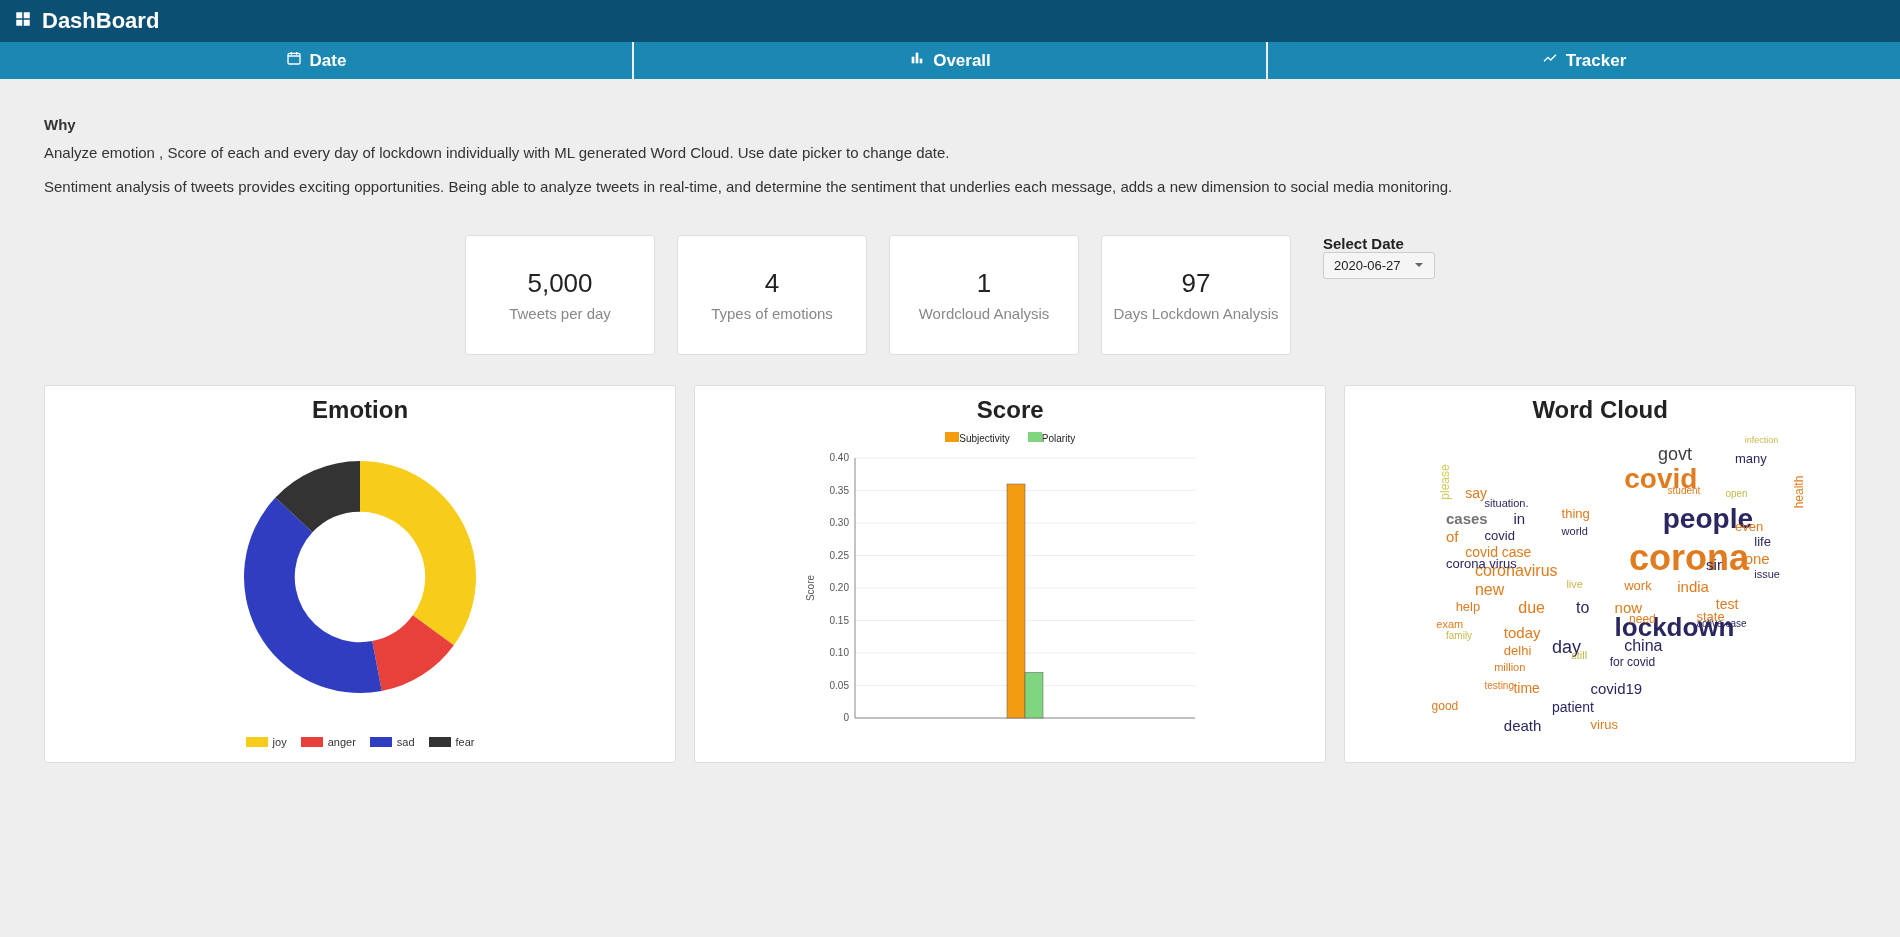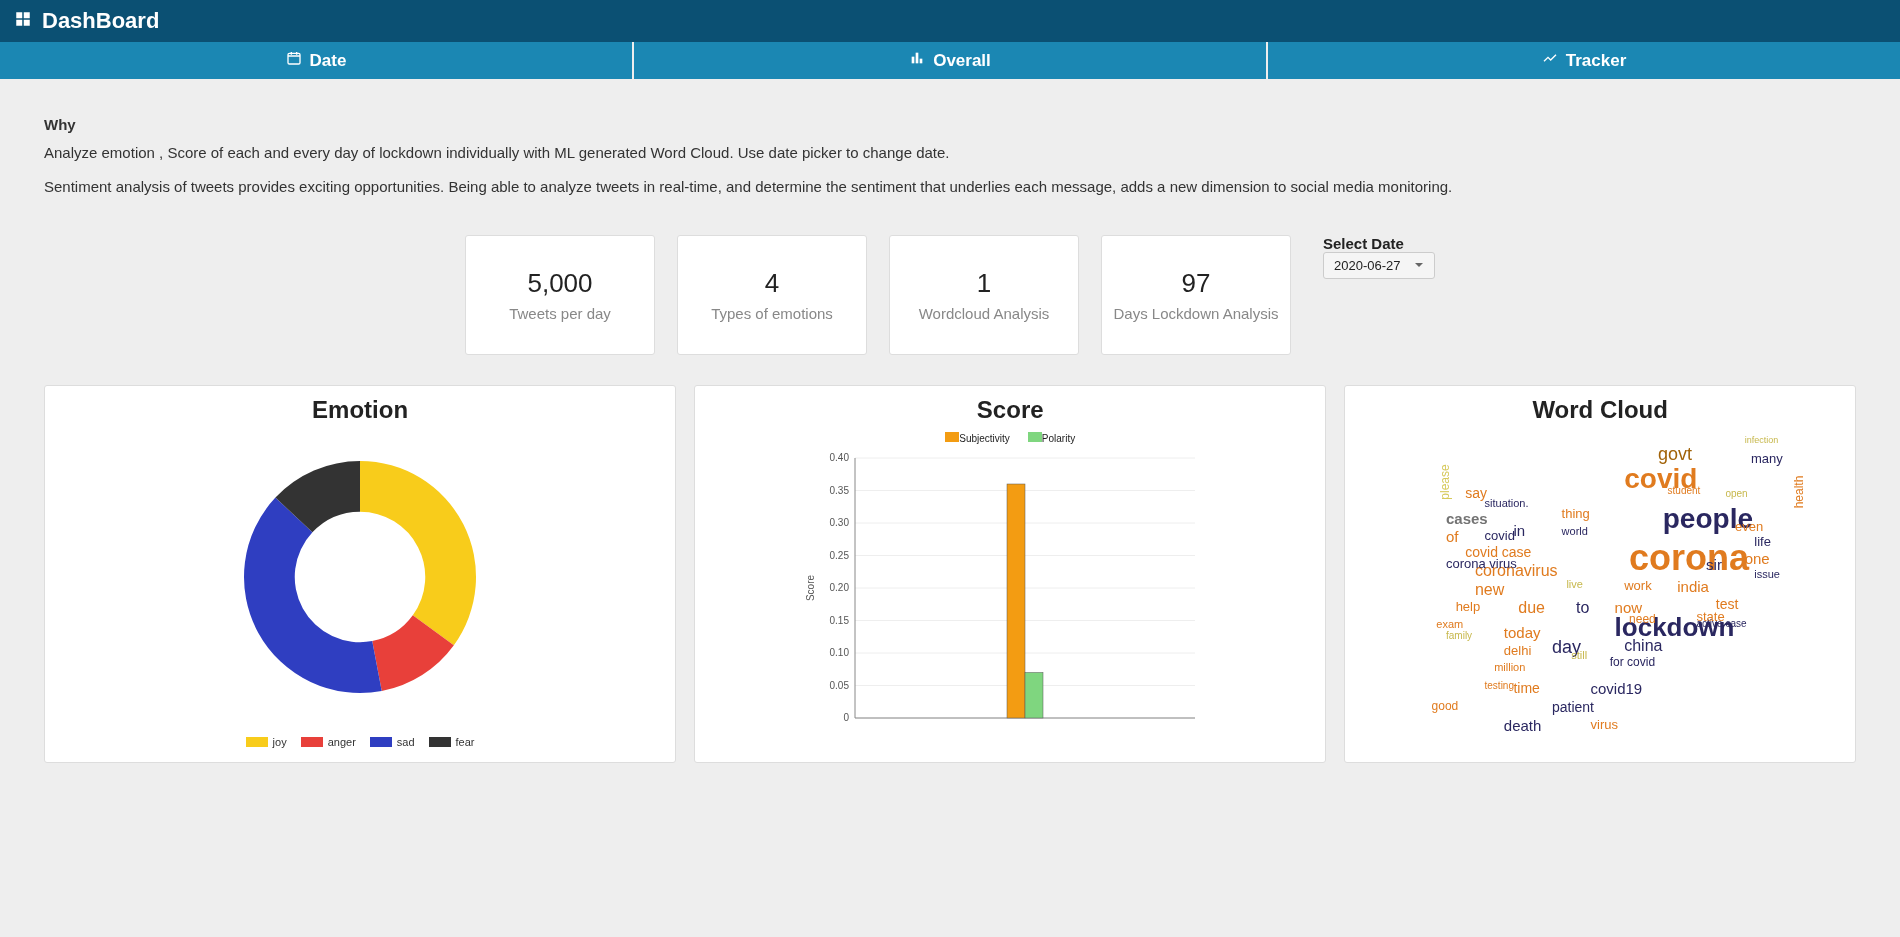--- a/index.html
+++ b/index.html
@@ -161,45 +161,45 @@
       </div>
     </div>
 
     <div class="chart-card" style="flex:0.8">
       <div class="chart-title">Word Cloud</div>
       <div class="wc" id="wc">
           <span style="left: 56%; top: 34%; font-size: 36px; color: rgb(224, 123, 31); font-weight: 700;">corona</span>
           <span style="left: 63%; top: 23%; font-size: 28px; color: rgb(42, 39, 96); font-weight: 700;">people</span>
           <span style="left: 55%; top: 10%; font-size: 28px; color: rgb(224, 123, 31); font-weight: 700;">covid</span>
           <span style="left: 53%; top: 58%; font-size: 26px; color: rgb(42, 39, 96); font-weight: 700;">lockdown</span>
-          <span style="left: 62%; top: 4%; font-size: 18px; color: #a16207; font-weight: 400;">govt</span>
+          <span style="left: 62%; top: 4%; font-size: 18px; color: #404040; font-weight: 400;">govt</span>
           <span style="left: 24%; top: 42%; font-size: 16px; color: rgb(224, 123, 31); font-weight: 400;">coronavirus</span>
           <span style="left: 24%; top: 48%; font-size: 16px; color: rgb(224, 123, 31); font-weight: 400;">new</span>
           <span style="left: 18%; top: 25%; font-size: 15px; color: #737373; font-weight: 700;">cases</span>
-          <span style="left: 32%; top: 25%; font-size: 15px; color: rgb(42, 39, 96); font-weight: 400; margin-top: 12px;">in</span>
+          <span style="left: 32%; top: 25%; font-size: 15px; color: rgb(42, 39, 96); font-weight: 400;">in</span>
           <span style="left: 18%; top: 31%; font-size: 15px; color: rgb(224, 123, 31); font-weight: 400;">of</span>
           <span style="left: 22%; top: 36%; font-size: 14px; color: rgb(224, 123, 31); font-weight: 400;">covid case</span>
           <span style="left: 18%; top: 40%; font-size: 13px; color: rgb(42, 39, 96); font-weight: 400;">corona virus</span>
           <span style="left: 40%; top: 66%; font-size: 18px; color: rgb(42, 39, 96); font-weight: 400;">day</span>
           <span style="left: 55%; top: 66%; font-size: 16px; color: rgb(42, 39, 96); font-weight: 400;">china</span>
           <span style="left: 66%; top: 47%; font-size: 15px; color: rgb(224, 123, 31); font-weight: 400;">india</span>
           <span style="left: 72%; top: 40%; font-size: 15px; color: rgb(42, 39, 96); font-weight: 400;">sir</span>
           <span style="left: 80%; top: 38%; font-size: 15px; color: rgb(224, 123, 31); font-weight: 400;">one</span>
           <span style="left: 33%; top: 54%; font-size: 16px; color: rgb(224, 123, 31); font-weight: 400;">due</span>
           <span style="left: 45%; top: 54%; font-size: 16px; color: rgb(42, 39, 96); font-weight: 400;">to</span>
           <span style="left: 53%; top: 54%; font-size: 15px; color: rgb(224, 123, 31); font-weight: 400;">now</span>
           <span style="left: 30%; top: 62%; font-size: 15px; color: rgb(224, 123, 31); font-weight: 400;">today</span>
           <span style="left: 30%; top: 68%; font-size: 13px; color: rgb(224, 123, 31); font-weight: 400;">delhi</span>
           <span style="left: 20%; top: 54%; font-size: 13px; color: rgb(224, 123, 31); font-weight: 400;">help</span>
           <span style="left: 55%; top: 47%; font-size: 13px; color: rgb(224, 123, 31); font-weight: 400;">work</span>
           <span style="left: 82%; top: 33%; font-size: 13px; color: rgb(42, 39, 96); font-weight: 400;">life</span>
           <span style="left: 74%; top: 53%; font-size: 14px; color: rgb(224, 123, 31); font-weight: 400;">test</span>
           <span style="left: 70%; top: 57%; font-size: 13px; color: rgb(224, 123, 31); font-weight: 400;">state</span>
           <span style="left: 78%; top: 28%; font-size: 13px; color: rgb(224, 123, 31); font-weight: 400;">even</span>
-          <span style="left: 78%; top: 6%; font-size: 13px; color: rgb(42, 39, 96); font-weight: 400; margin-left: 16px;">many</span>
+          <span style="left: 78%; top: 6%; font-size: 13px; color: rgb(42, 39, 96); font-weight: 400;">many</span>
           <span style="left: 22%; top: 17%; font-size: 14px; color: rgb(224, 123, 31); font-weight: 400;">say</span>
           <span style="left: 42%; top: 24%; font-size: 13px; color: rgb(224, 123, 31); font-weight: 400;">thing</span>
           <span style="left: 26%; top: 31%; font-size: 13px; color: rgb(42, 39, 96); font-weight: 400;">covid</span>
           <span style="left: 14%; top: 14%; font-size: 12px; color: rgb(214, 201, 91); font-weight: 400; transform: rotate(-90deg);">please</span>
           <span style="left: 26%; top: 21%; font-size: 11px; color: rgb(42, 39, 96); font-weight: 400;">situation.</span>
           <span style="left: 42%; top: 30%; font-size: 11px; color: rgb(42, 39, 96); font-weight: 400;">world</span>
           <span style="left: 32%; top: 80%; font-size: 14px; color: rgb(224, 123, 31); font-weight: 400;">time</span>
           <span style="left: 48%; top: 80%; font-size: 15px; color: rgb(42, 39, 96); font-weight: 400;">covid19</span>
           <span style="left: 40%; top: 86%; font-size: 14px; color: rgb(42, 39, 96); font-weight: 400;">patient</span>
           <span style="left: 30%; top: 92%; font-size: 15px; color: rgb(42, 39, 96); font-weight: 400;">death</span>

